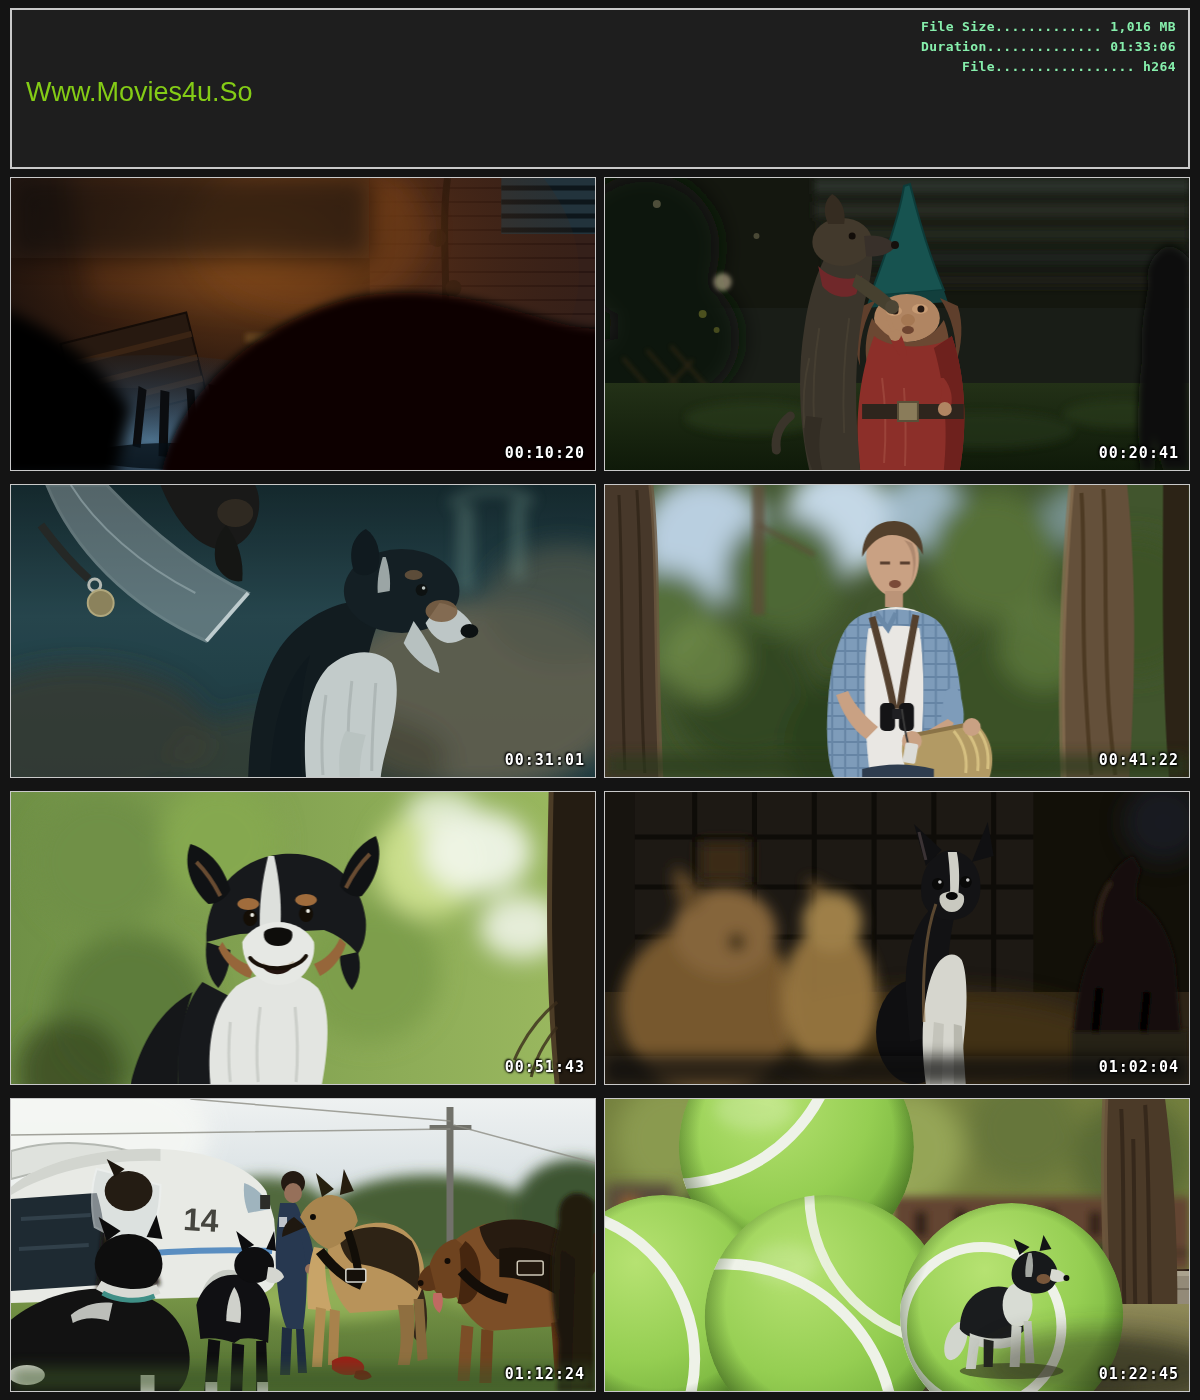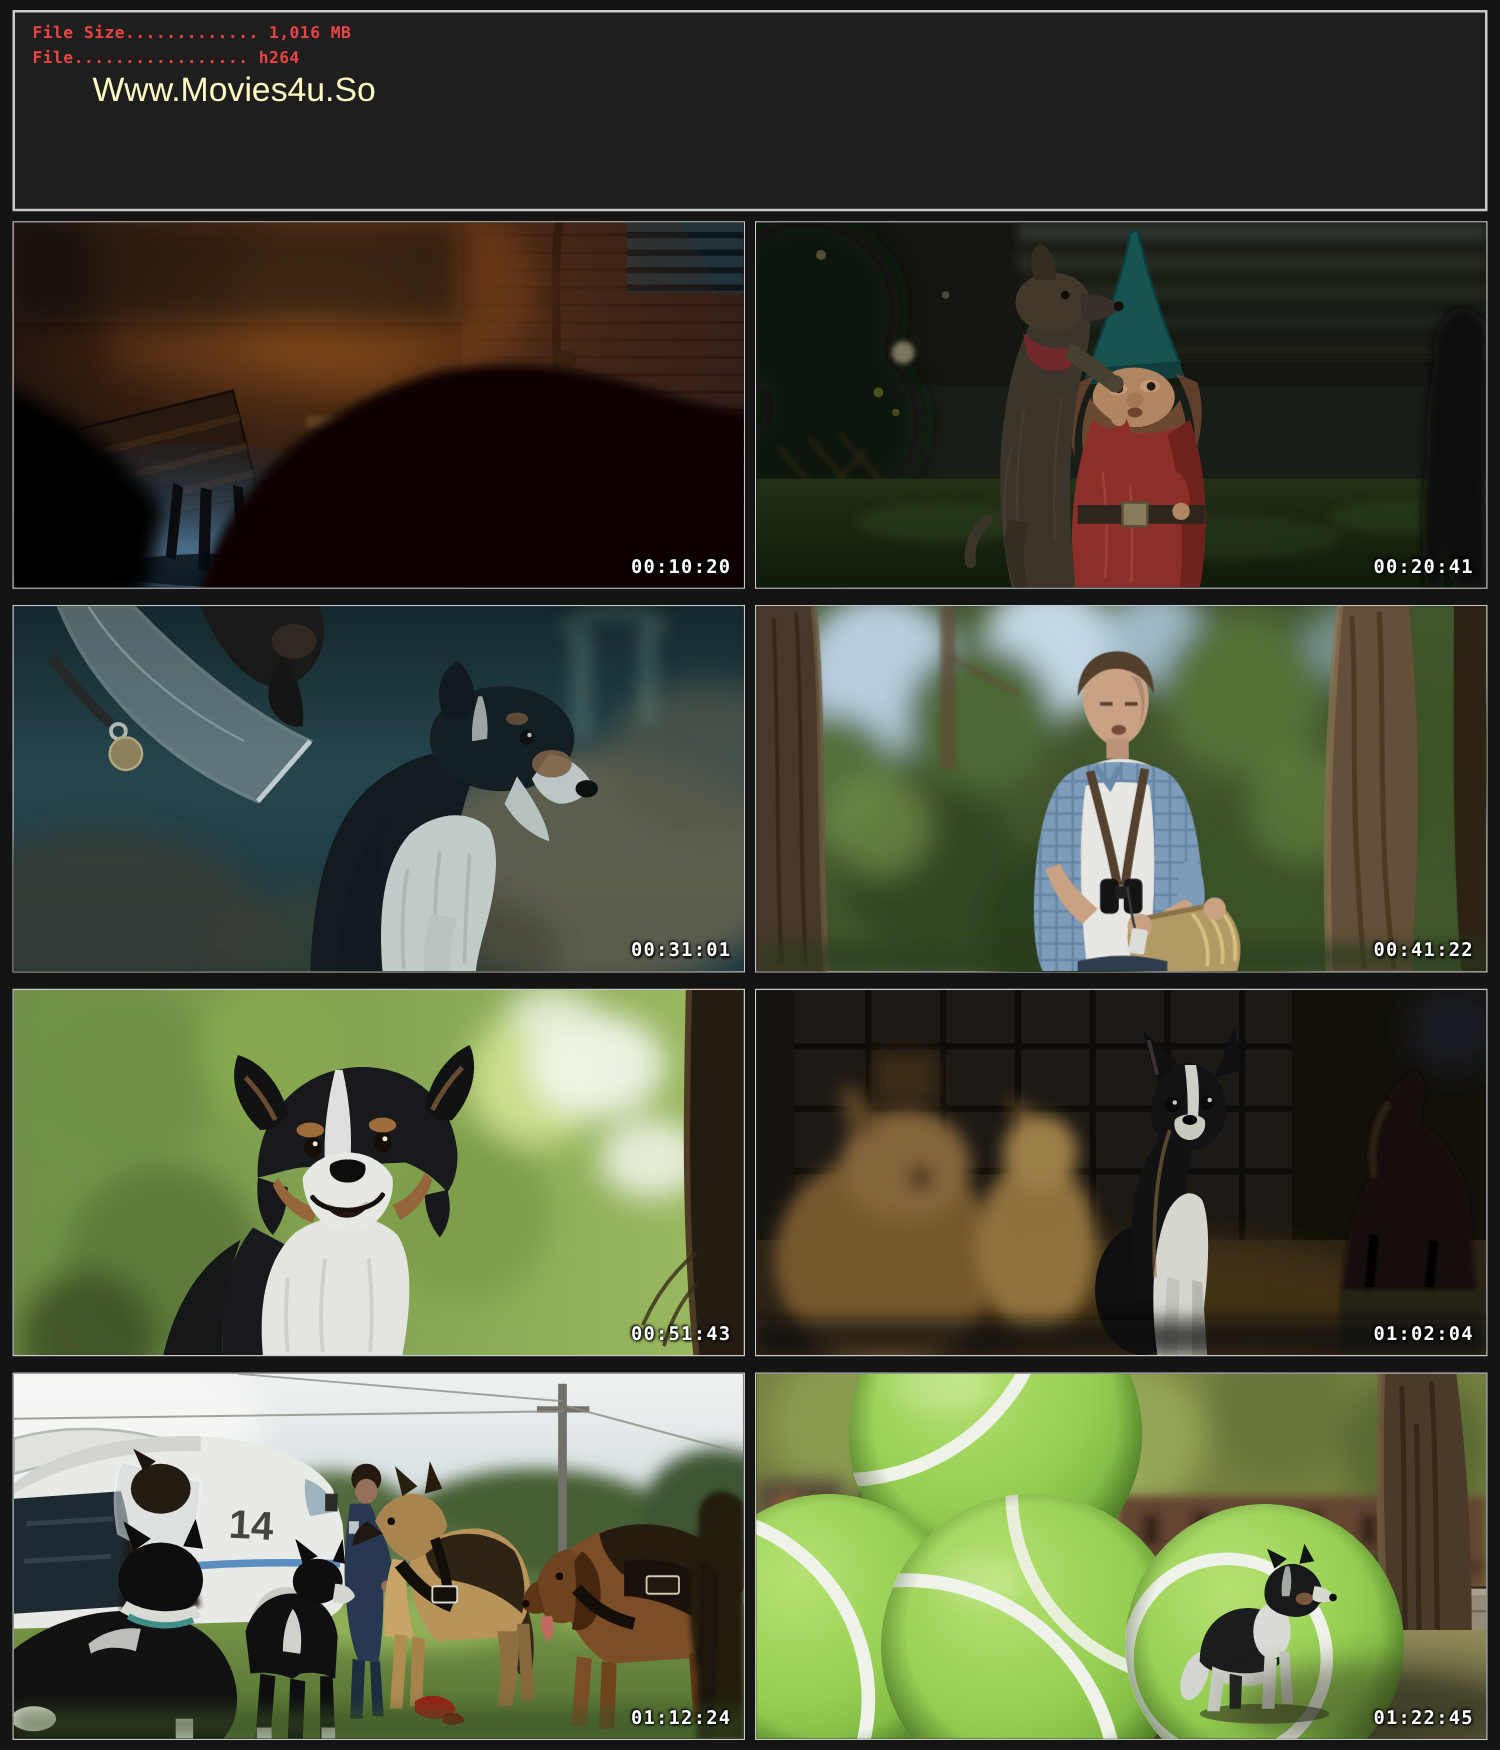--- a/index.html
+++ b/index.html
@@ -13,30 +13,30 @@
   .infobox{
     border:2px solid #c9c9c9;
     background:#1e1e1e;
     box-sizing:border-box;
     height:161px;
     padding:7px 12px 0 14px;
     overflow:hidden;
   }
   .iline{
     font:bold 13px "DejaVu Sans Mono",monospace;
-    color:#ef4444;
+    color:#86efac;
     line-height:20px;
     letter-spacing:.4px;
     white-space:pre;
+    text-align:right;
   }
   .wm{
     font:400 27px "Liberation Sans",sans-serif;
-    color:#fef9c3;
+    color:#84cc16;
     line-height:30px;
-    margin-left:48px;
   }
   .grid{
     margin-top:8px;
     display:grid;
     grid-template-columns:586px 586px;
     grid-auto-rows:294px;
     gap:13px 8px;
   }
   .shot{
     position:relative;
@@ -135,20 +135,21 @@
         <circle cx="222" cy="218" r="122"></circle>
       </clipPath>
     <clipPath id="cpB4">
         <circle cx="408" cy="216" r="112"></circle>
       </clipPath>
   </defs>
 </svg>
 
 <div class="infobox">
   <div class="iline">File Size............. 1,016 MB</div>
+  <div class="iline">Duration.............. 01:33:06</div>
   <div class="iline">File................. h264</div>
   <div class="wm">Www.Movies4u.So</div>
 </div>
 
 <div class="grid">
 
   <figure class="shot">
     <svg viewBox="0 0 586 292" preserveAspectRatio="none">
       <rect width="586" height="292" fill="#0b0a0c"></rect>
       <rect x="360" width="226" height="292" fill="#35201a"></rect>

